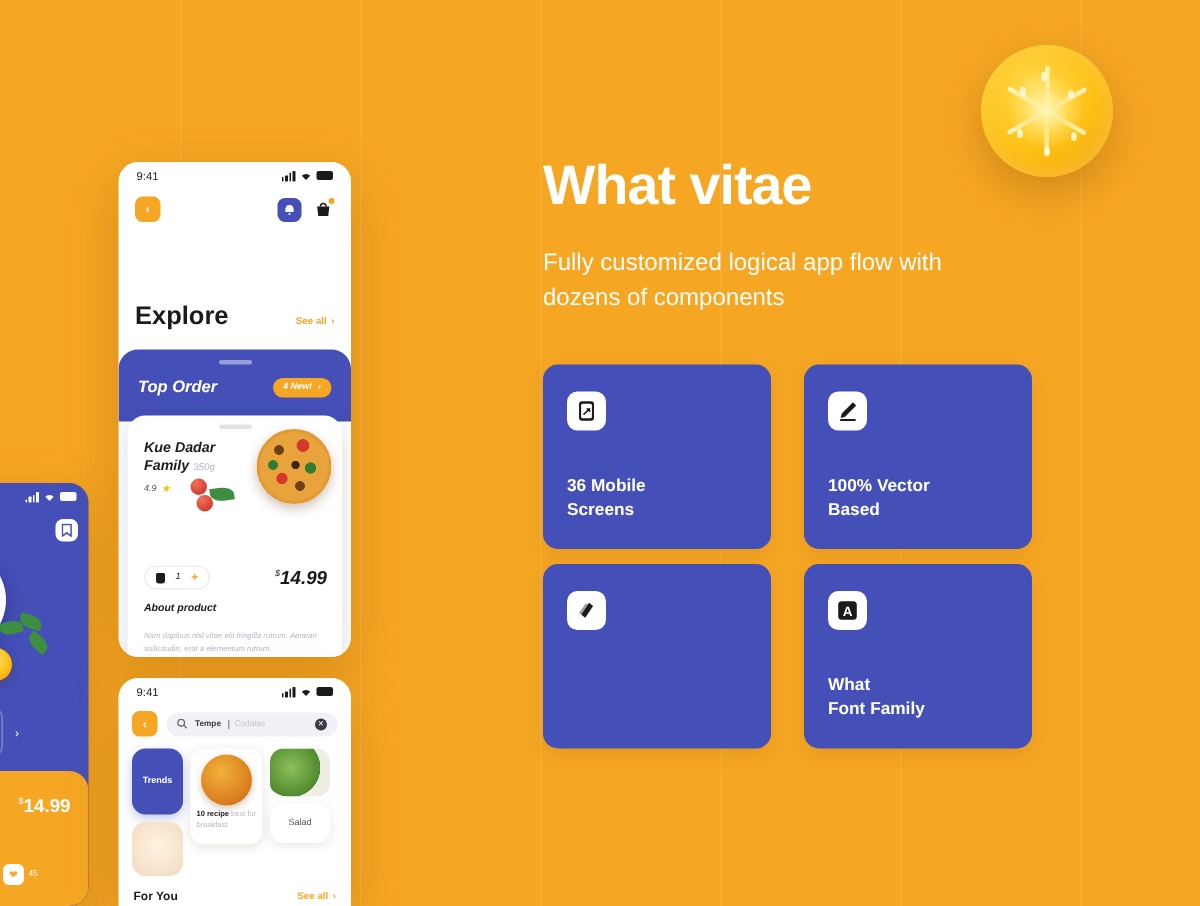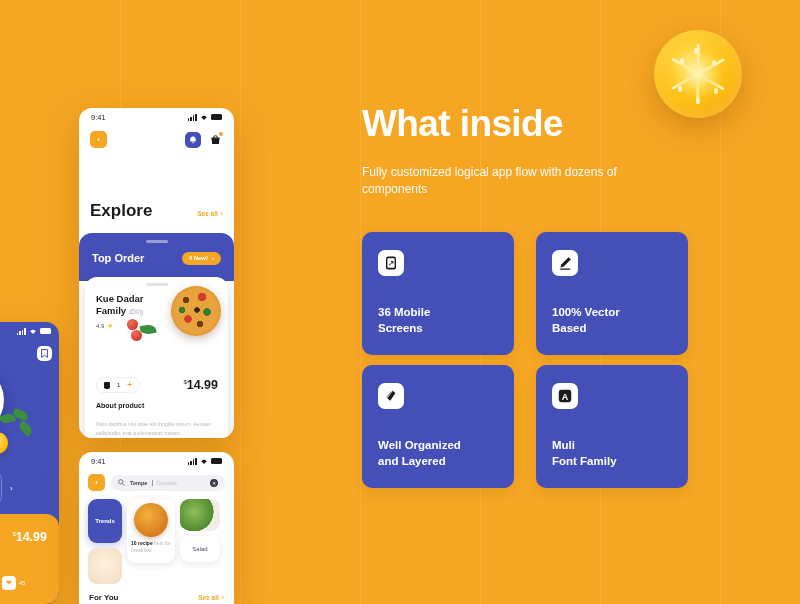--- a/index.html
+++ b/index.html
@@ -37,21 +37,21 @@
     position:absolute; width:4px; height:6px; border-radius:50%;
     background:rgba(255,252,220,.85);
   }
   
   .right { position:absolute; left:362px; top:105px; width:330px; z-index:4; }
   .headline {
     font-size:37px; font-weight:bold; color:#FFFFFF; letter-spacing:-.6px;
     line-height:1.05;
   }
   .subhead {
-    margin-top:20px; font-size:12px; color:#FFFFFF; line-height:1.45;
+    margin-top:20px; font-size:16px; color:#FFFFFF; line-height:1.45;
     font-weight:normal; opacity:.97; width:320px;
   }
   .cards { margin-top:33px; display:grid; grid-template-columns:152px 152px; gap:10px 22px; }
   .card {
     background:#4450B8; border-radius:10px; height:123px;
     padding:18px 16px; display:flex; flex-direction:column;
     justify-content:space-between; box-shadow:0 4px 12px rgba(120,70,0,.12);
   }
   .card .ico {
     width:26px; height:26px; background:#FFFFFF; border-radius:7px;
@@ -90,21 +90,21 @@
     display:flex; align-items:center; justify-content:center; }
   .cartbtn { width:16px; height:16px; display:flex; align-items:center; justify-content:center; position:relative; }
   .cartbtn .dot { position:absolute; top:0; right:0; width:4px; height:4px;
     border-radius:50%; background:#F5A623; }
   .explore-row { display:flex; align-items:baseline; justify-content:space-between;
     padding:9px 11px 0; }
   .explore-t { font-size:17px; font-weight:bold; color:#1B1B1B;margin-top:44px; }
   .seeall { font-size:6.5px; color:#F5A623; font-weight:bold; display:flex; align-items:center; gap:3px; }
   .bluepanel {
     margin-top:12px; background:#4450B8; border-radius:13px 13px 0 0;
-    padding:13px 13px 16px; position:relative;
+    padding:13px 13px 16px; position:relative;font-style:italic;
   }
   .toporder-row { display:flex; align-items:center; justify-content:space-between; }
   .toporder-t { font-size:11px; font-weight:bold; color:#FFFFFF; }
   .newbadge {
     background:#F5A623; color:#fff; font-size:6px; font-weight:bold;
     border-radius:9px; padding:3.5px 7px; display:flex; align-items:center; gap:4px;
   }
   .prodcard {
     position:absolute; left:6px; right:6px; top:44px;
     background:#FFFFFF; border-radius:12px; padding:12px 11px 10px;
@@ -254,21 +254,21 @@
   <div class="ray" style="transform:translate(-50%,-100%) rotate(300deg)"></div>
   <div class="seed" style="left:26px;top:28px"></div>
   <div class="seed" style="left:58px;top:30px"></div>
   <div class="seed" style="left:24px;top:56px"></div>
   <div class="seed" style="left:60px;top:58px"></div>
   <div class="seed" style="left:42px;top:68px"></div>
   <div class="seed" style="left:40px;top:18px"></div>
 </div>
 
 <div class="right">
-  <div class="headline">What inside</div>
+  <div class="headline">What vitae</div>
   <div class="subhead">Fully customized logical app flow with dozens of components</div>
 
   <div class="cards">
 
     <div class="card">
       <div class="ico">
         <svg width="12" height="14" viewBox="0 0 12 14">
           <rect x="1" y="0.5" width="10" height="13" rx="2" fill="#1B1B1B"></rect>
           <rect x="2.4" y="2.2" width="7.2" height="9.6" rx="1" fill="#fff"></rect>
           <path d="M4 9.4 L8 5.6 M6 5.6 H8 V7.6" stroke="#1B1B1B" stroke-width="1" fill="none"></path>
@@ -293,35 +293,31 @@
       </div>
     </div>
 
     <div class="card">
       <div class="ico">
         <svg width="14" height="14" viewBox="0 0 14 14">
           <path d="M3.4 9.6 L8.6 1.8 L11.4 4 L6.2 11.8 Z" fill="#1B1B1B"></path>
           <path d="M2 8.6 L6.6 2.2 L7.8 3.1 L3.2 9.5 Z" fill="#9A9AA6"></path>
         </svg>
       </div>
-      <div class="ctxt">
-        <div>Well Organized</div>
-        <div>and Layered</div>
-      </div>
     </div>
 
     <div class="card">
       <div class="ico">
         <svg width="14" height="14" viewBox="0 0 14 14">
           <rect x="0.8" y="0.8" width="12.4" height="12.4" rx="2.4" fill="#1B1B1B"></rect>
           <text x="7" y="10.6" font-family="Liberation Sans, sans-serif" font-size="9" font-weight="bold" fill="#fff" text-anchor="middle">A</text>
         </svg>
       </div>
       <div class="ctxt">
-        <div>Muli</div>
+        <div>What</div>
         <div>Font Family</div>
       </div>
     </div>
 
   </div>
 </div>
 
 <div class="phone" id="phone-left">
   <div class="screen">
     <div class="lp-status">

